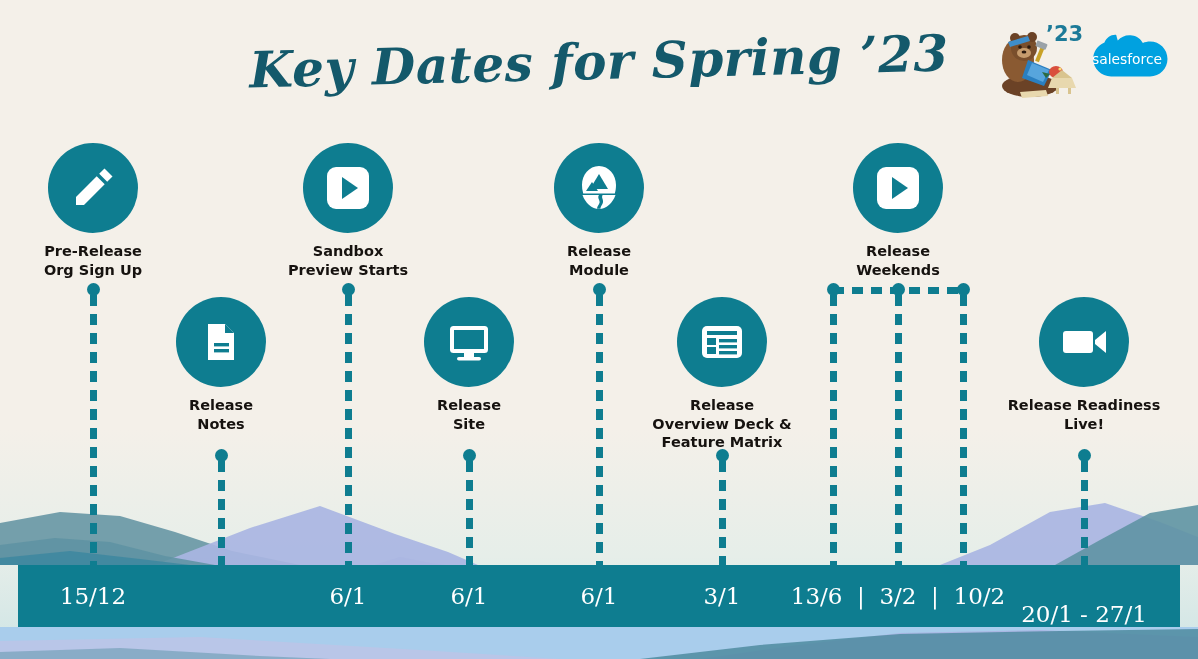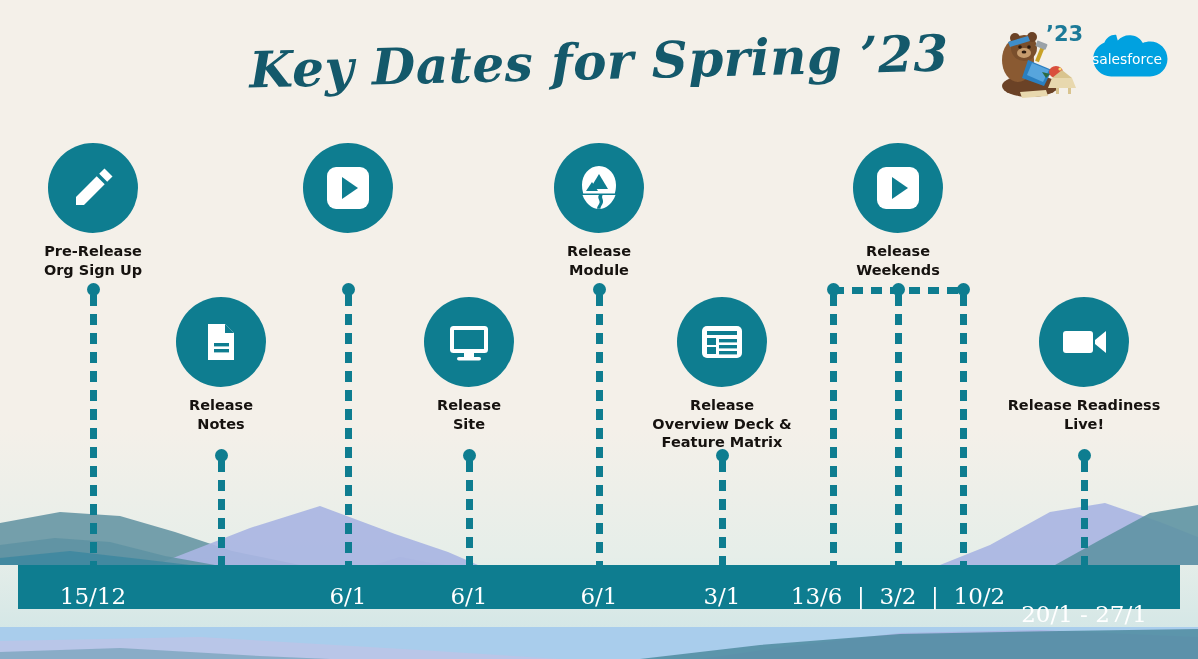--- a/index.html
+++ b/index.html
@@ -128,21 +128,21 @@
     background-size: 19px 7px;
     background-repeat: repeat-x;
   }
 
   
   .date-bar {
     position: absolute;
     left: 18px;
     top: 565px;
     width: 1162px;
-    height: 44px;
+    height: 62px;
     background: #0e7d90;
   }
   .date-cell {
     position: absolute;
     top: 0;
     height: 62px;
     line-height: 62px;
     text-align: center;
     font-family: "DejaVu Serif", serif;
     font-size: 23px;
@@ -263,20 +263,22 @@
 Org Sign Up</div>
   </div>
 
   <div class="milestone" style="left:348px; top:143px;">
     <div class="circle">
       <svg width="50" height="50" viewBox="0 0 50 50">
         <rect x="4" y="4" width="42" height="42" rx="9" fill="#ffffff"></rect>
         <path fill="#0e7d90" d="M19 14l16 11-16 11z"></path>
       </svg>
     </div>
+    <div class="ms-label">Sandbox
+Preview Starts</div>
   </div>
 
   <div class="milestone" style="left:599px; top:143px;">
     <div class="circle">
       <svg width="54" height="54" viewBox="0 0 54 54">
         <path fill="#ffffff" d="M27 5c10 0 17 9 17 19 0 3-.4 6-1.2 8.6H11.2A28 28 0 0 1 10 24C10 14 17 5 27 5z"></path>
         <path fill="#0e7d90" d="M27 13l9 15H18z"></path>
         <path fill="#0e7d90" d="M20 21l6 9h-12z"></path>
         <path fill="#ffffff" d="M10.5 34h33c-2.8 8-9.3 14-16.5 14S13.3 42 10.5 34z"></path>
         <path fill="#0e7d90" d="M27 34c-2 3 1 5 .6 7.5-.4 2.3-2.6 3.4-2.6 6.3h3.4c0-2.6 2.2-4 2.6-6.6.5-3-1.9-4.4-.4-7.2z"></path>

